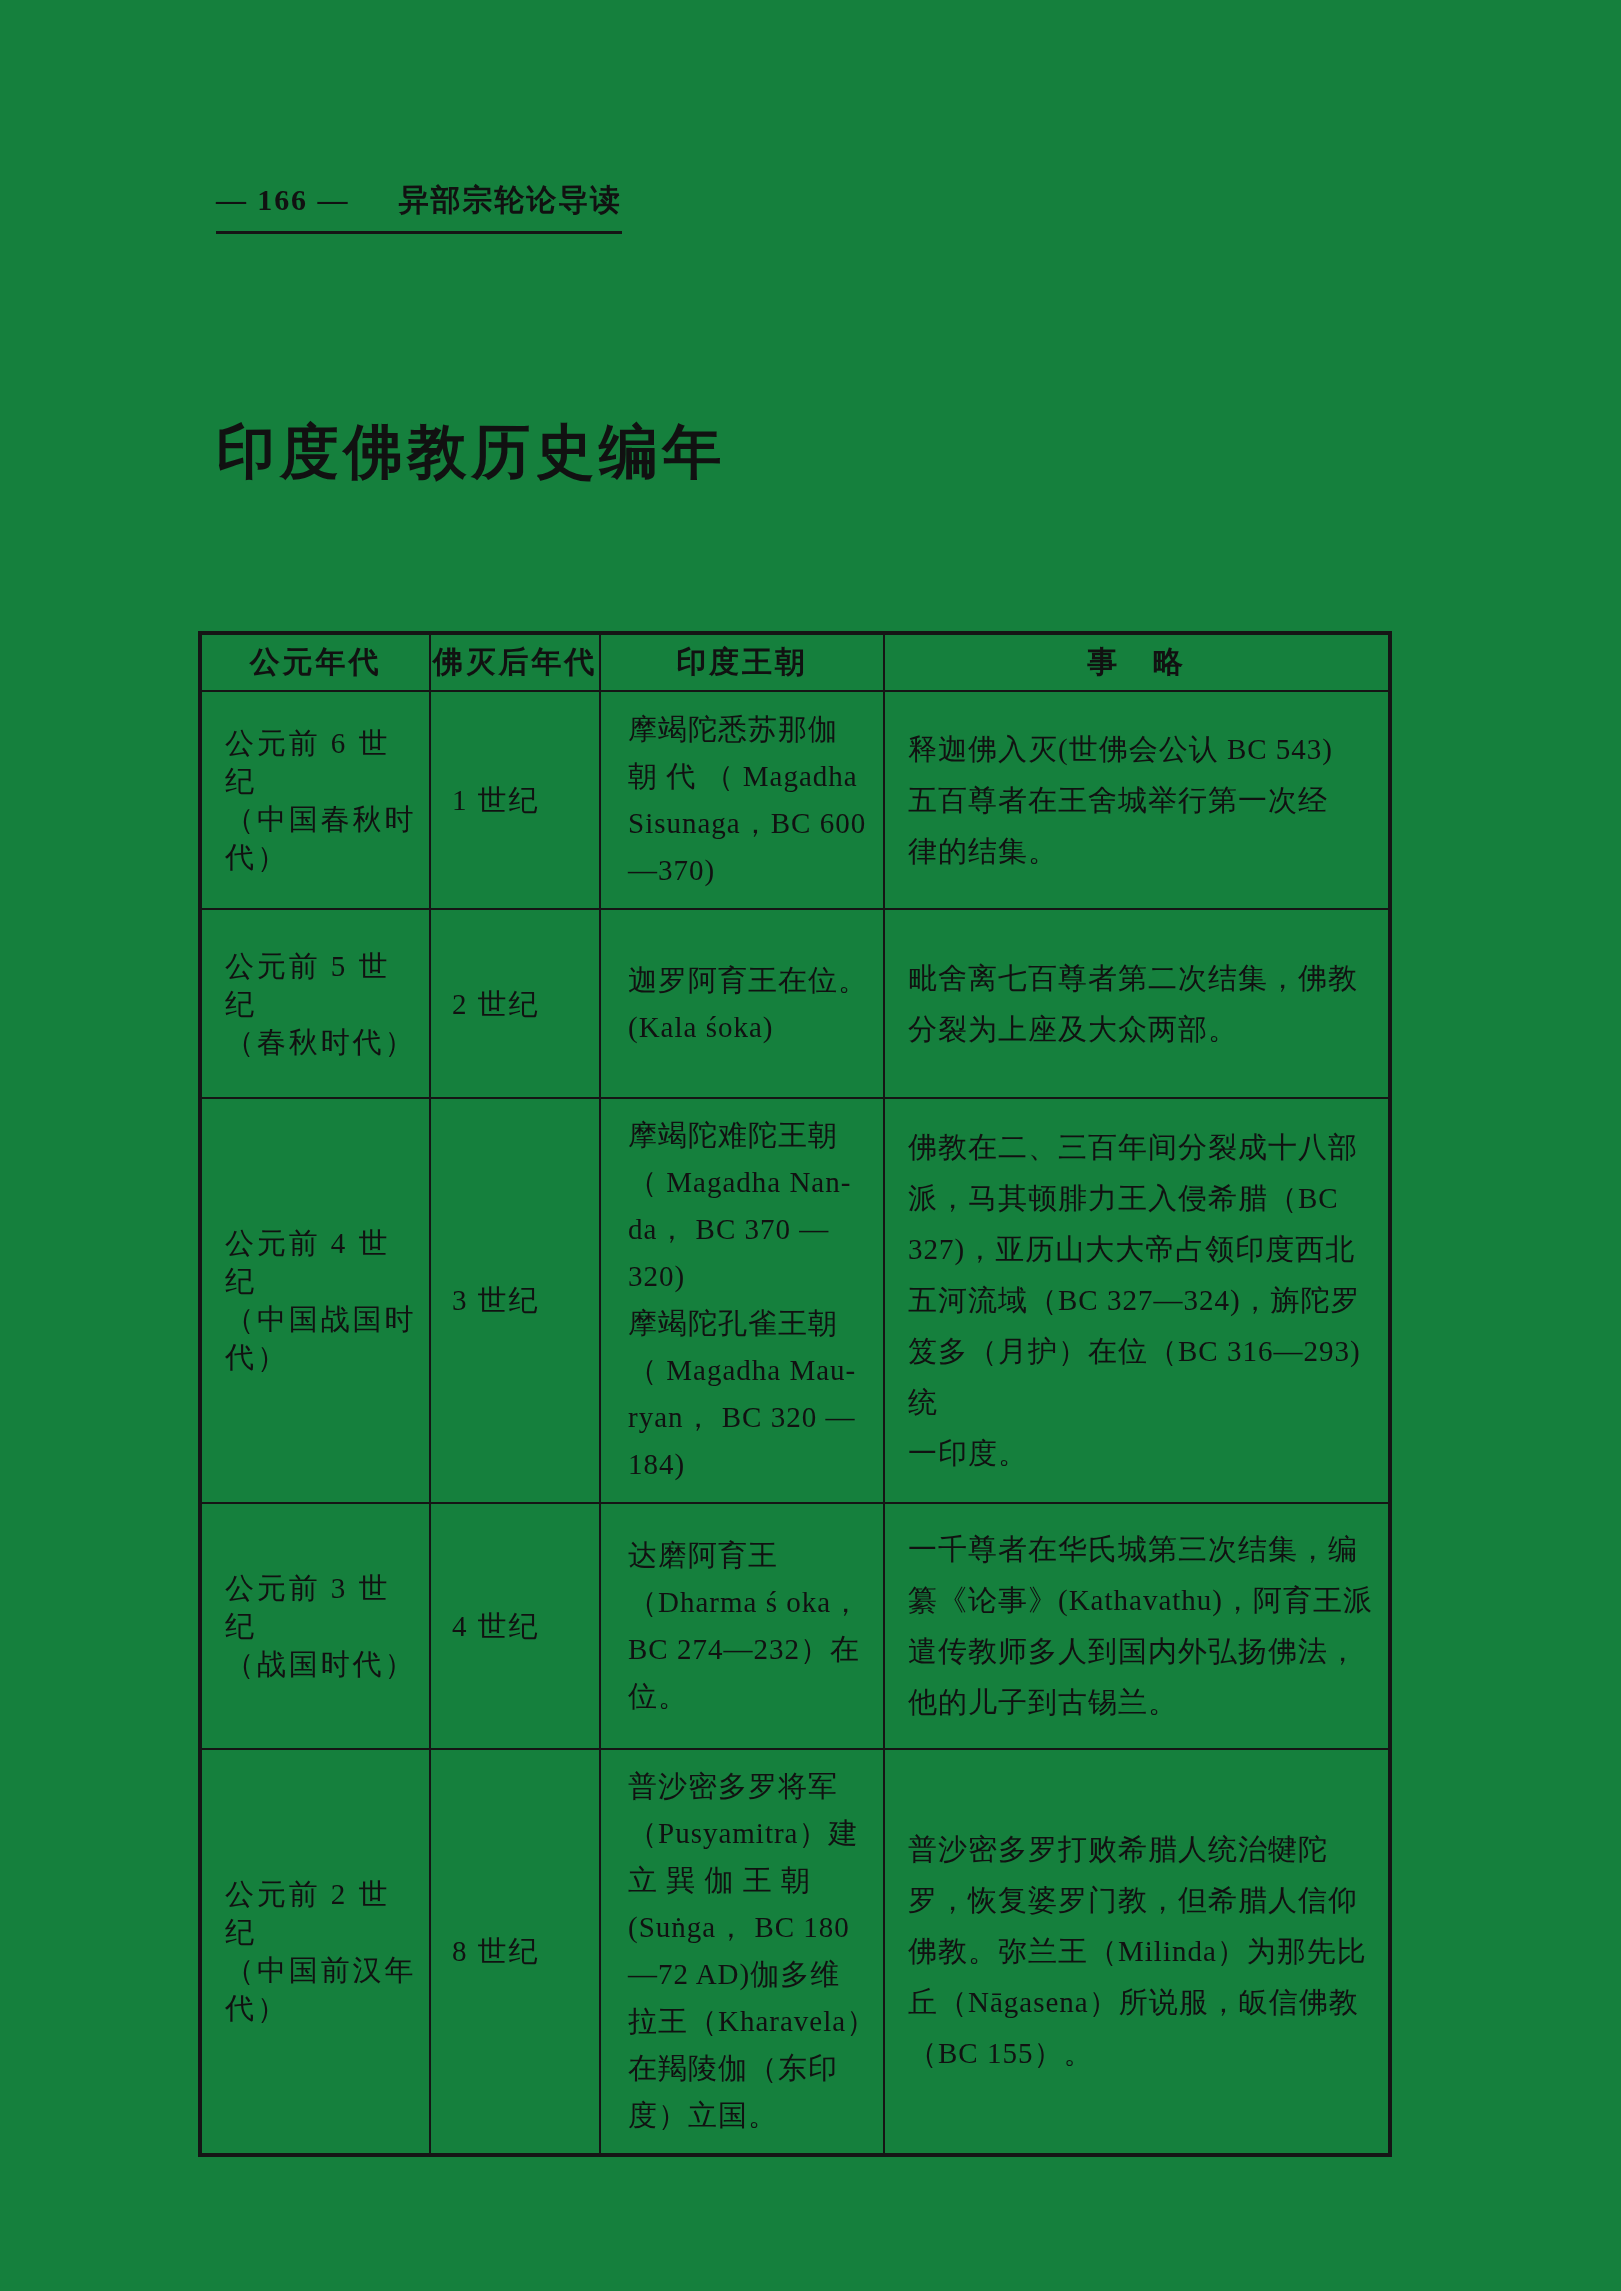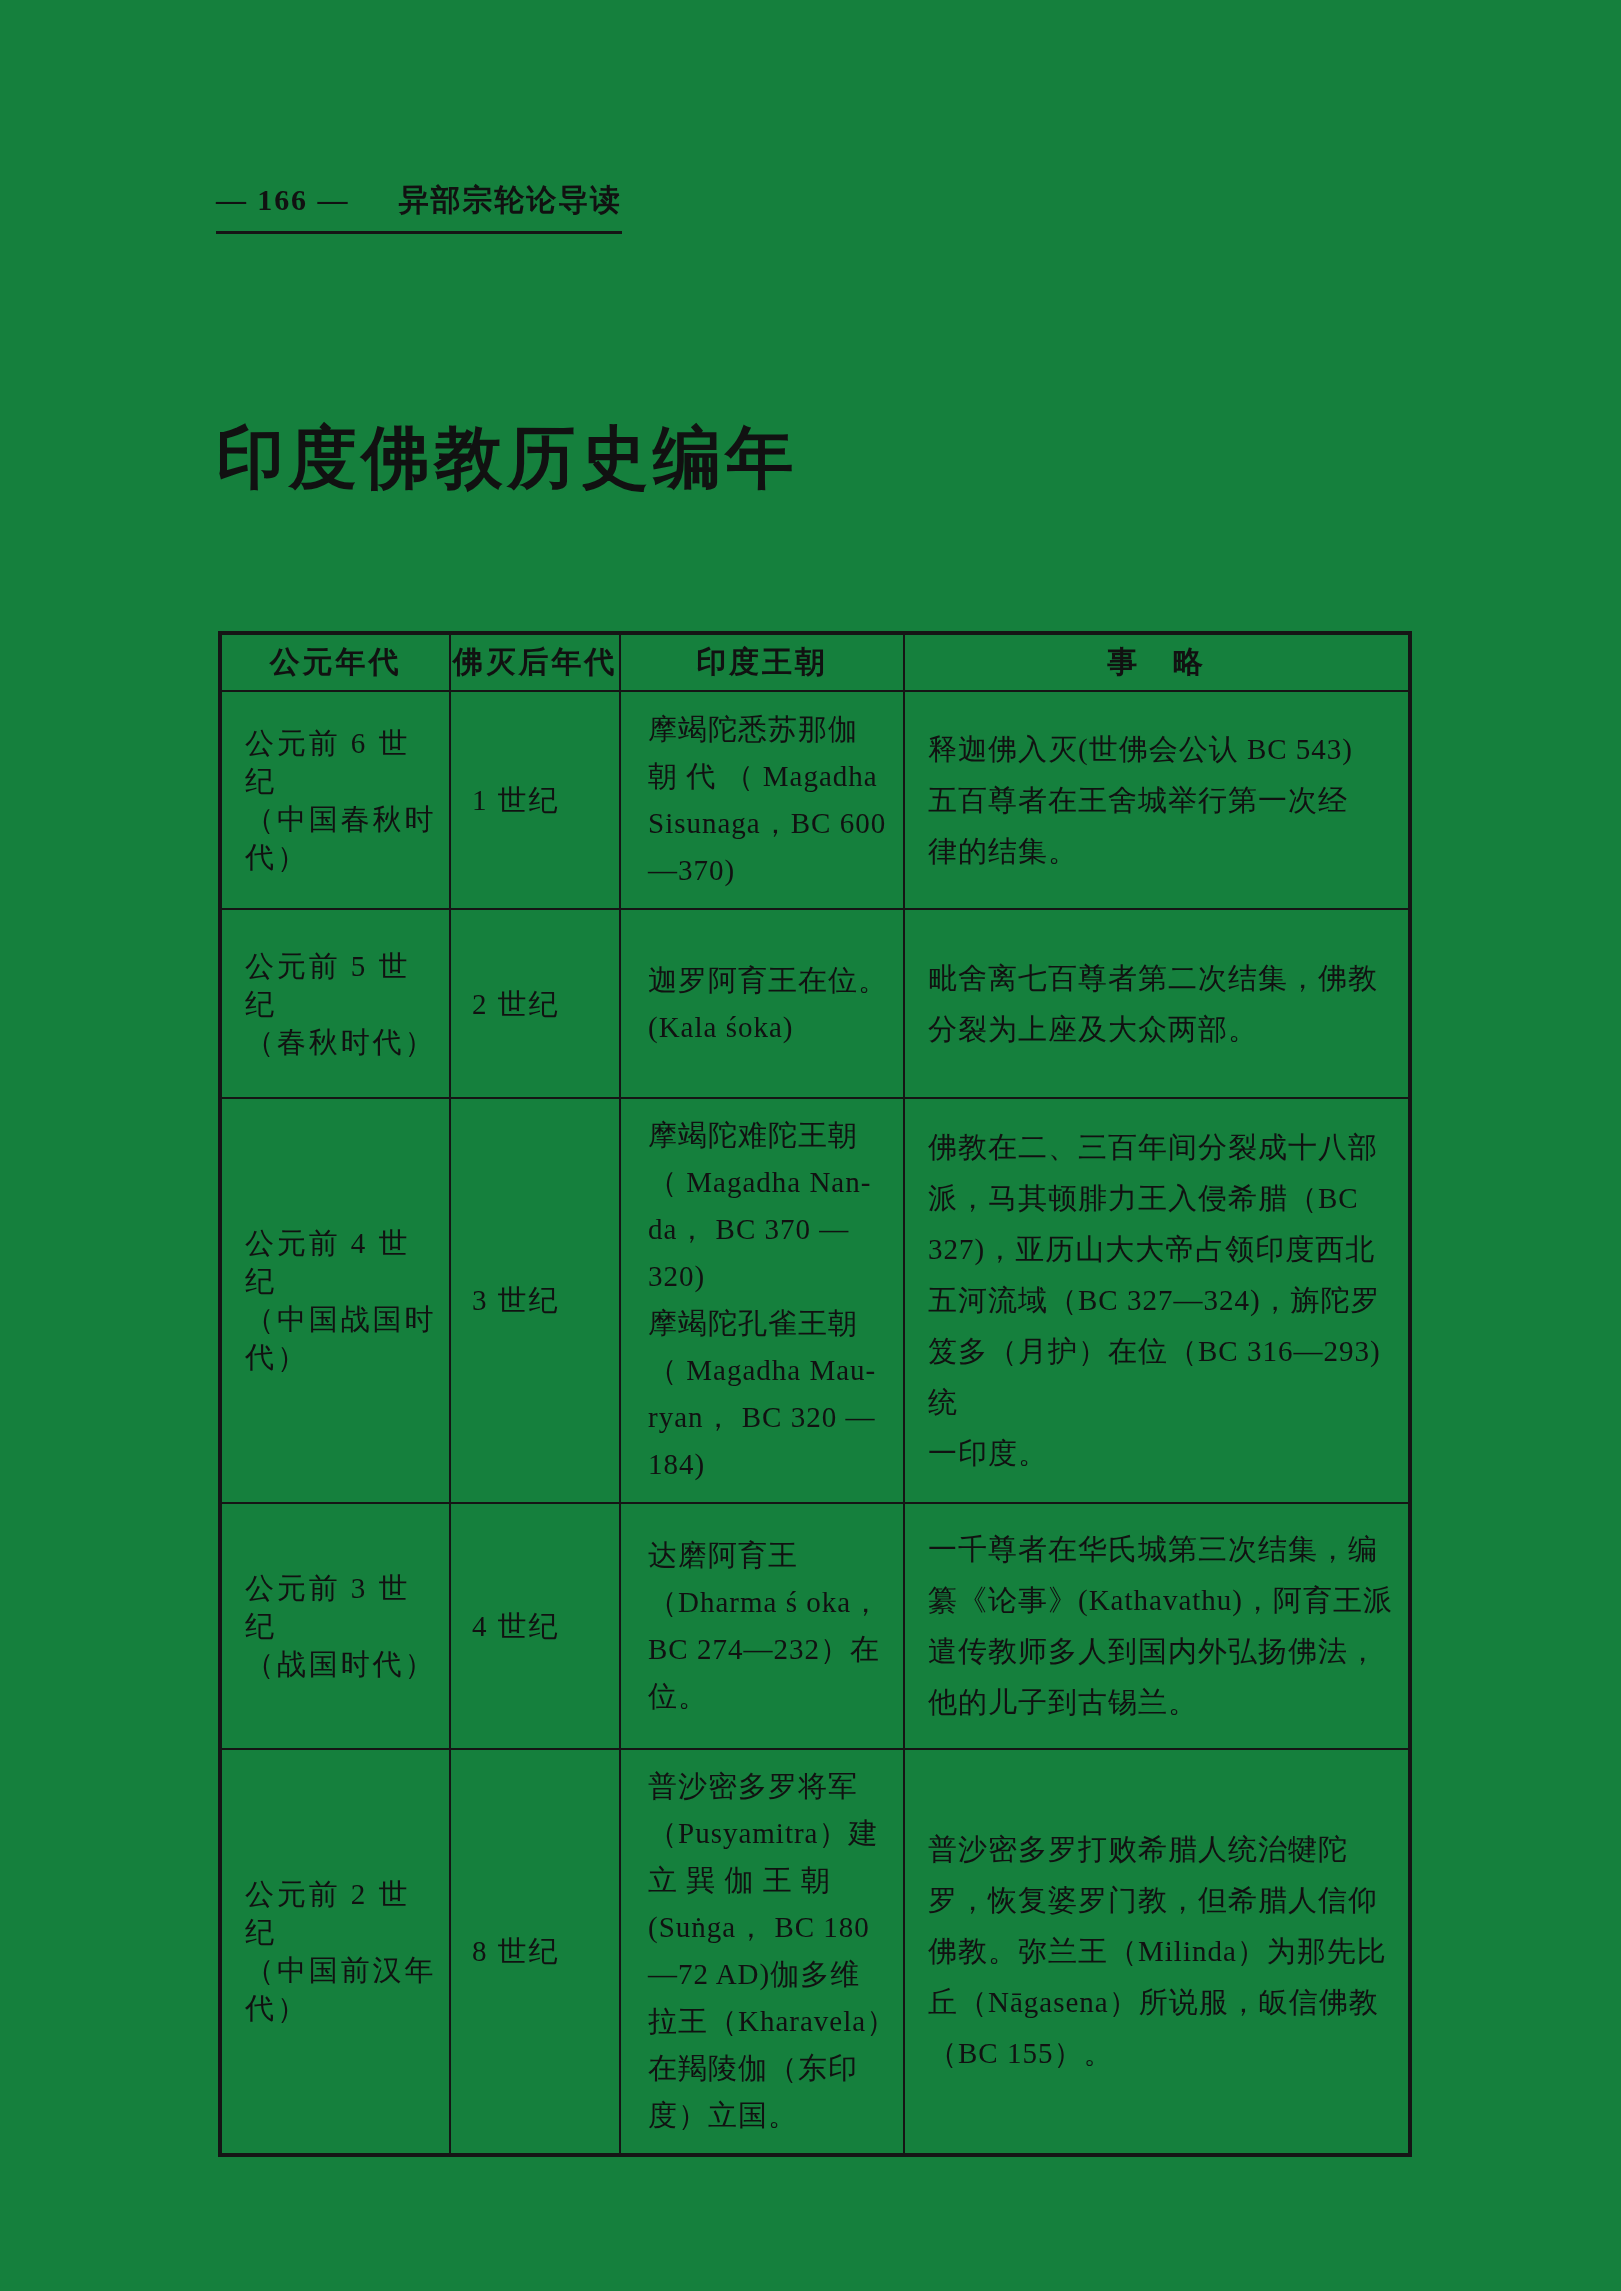--- a/index.html
+++ b/index.html
@@ -14,25 +14,25 @@
   .running-header{
     position:absolute;left:216px;top:180px;
     font-size:30px;font-weight:700;letter-spacing:1.9px;
     padding-bottom:9.6px;
     border-bottom:3.8px solid #151515;
     white-space:nowrap;
   }
   .running-header .book-title{margin-left:40px;}
   .doc-title{
     position:absolute;left:216px;top:413px;margin:0;
-    font-size:68px;font-weight:800;letter-spacing:4.8px;
+    font-size:59px;font-weight:800;letter-spacing:4.8px;
     font-family:"Liberation Serif","DejaVu Serif",serif;
   }
   table.chron{
-    position:absolute;left:218px;top:631px;
+    position:absolute;left:198px;top:631px;
     width:1190px;
     border-collapse:collapse;
     table-layout:fixed;
   }
   table.chron,table.chron th,table.chron td{
     border:2.9px solid #151515;
   }
   table.chron{border:4.8px solid #151515;}
   th{
     font-size:30px;font-weight:700;letter-spacing:2.9px;

